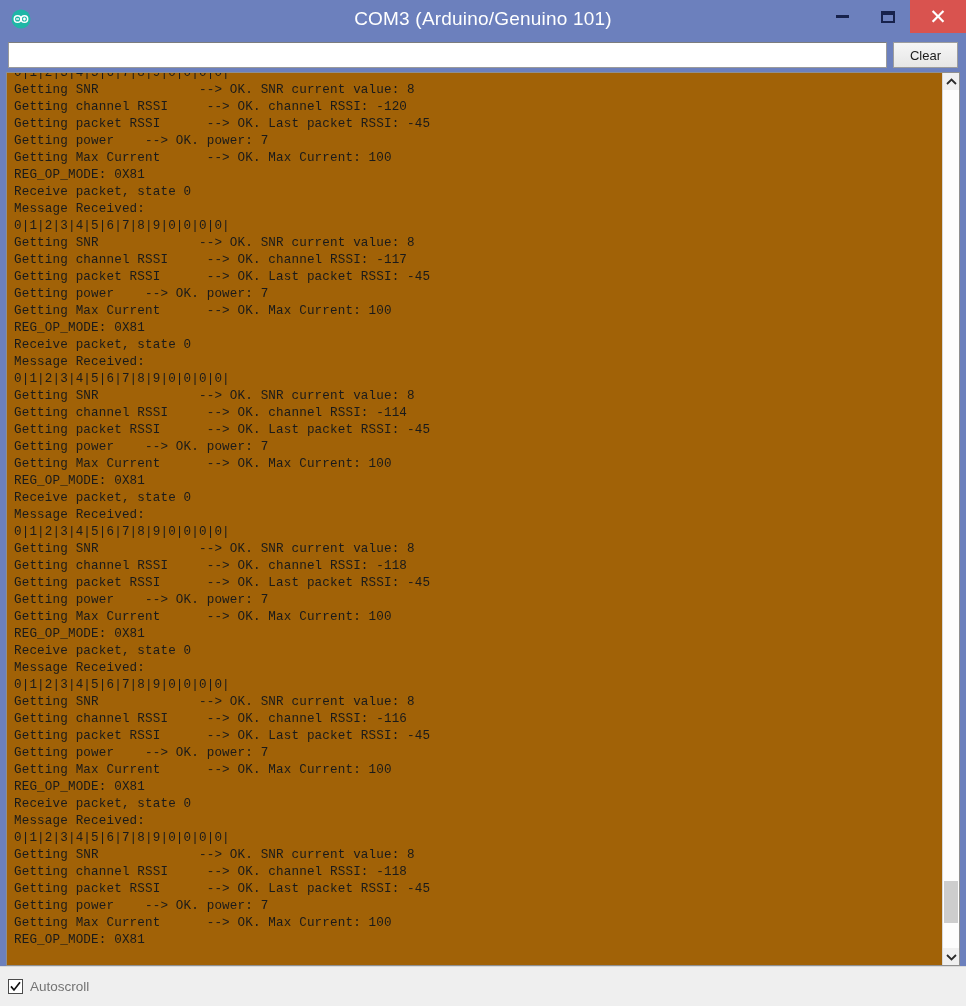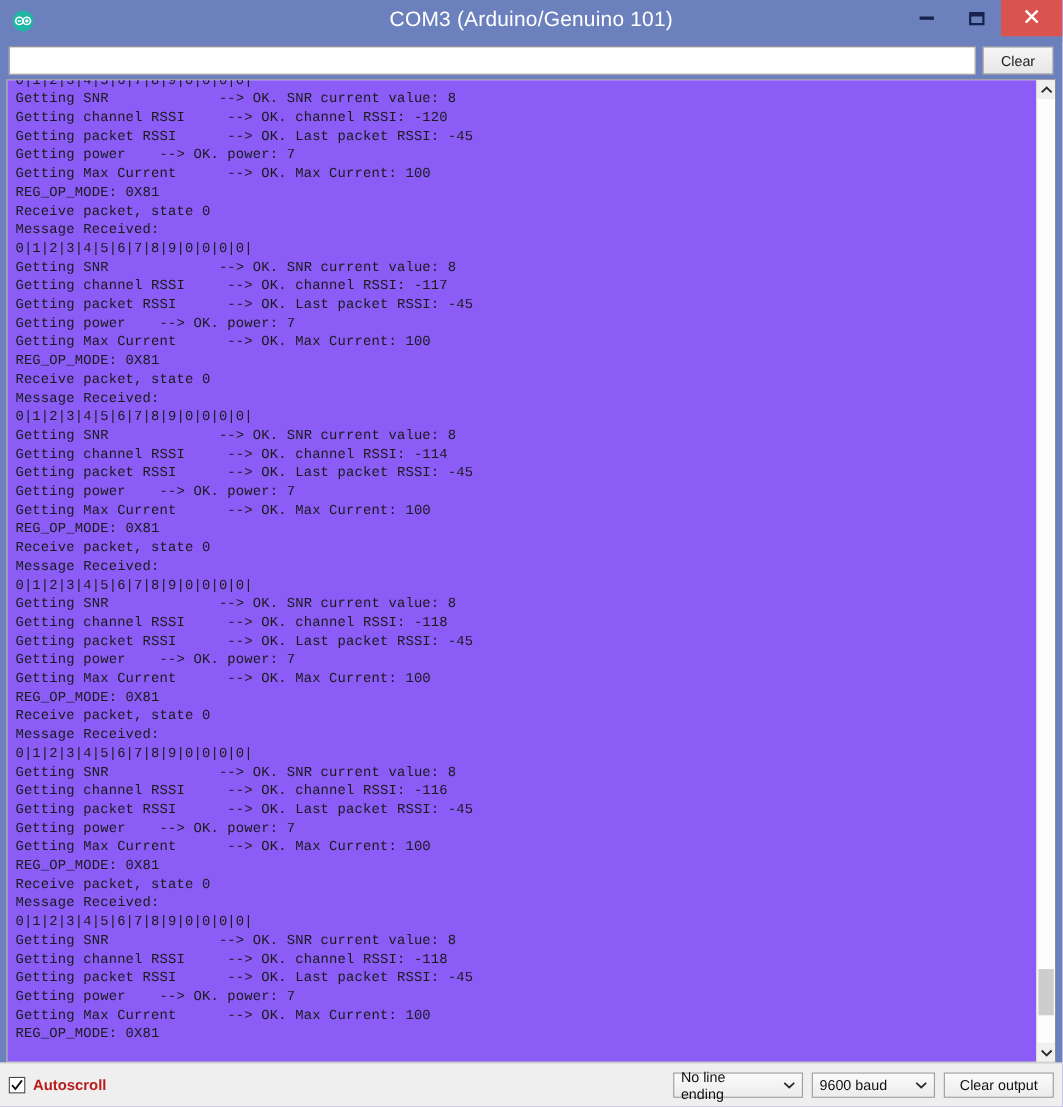--- a/index.html
+++ b/index.html
@@ -126,21 +126,21 @@
     bottom: 40px;
     background: #ffffff;
     border: 1px solid #8f8f8f;
     box-sizing: border-box;
     display: flex;
   }
   .console {
     flex: 1;
     overflow: hidden;
     position: relative;
-    background: #8b5cf6;
+    background: #a16207;
   }
   .console-text {
     font-family: "Liberation Mono", monospace;
     font-size: 12.6px;
     line-height: 17px;
     color: #1a1a1a;
     white-space: pre;
     padding: 0 0 0 7px;
     margin: 0;
     position: absolute;
@@ -213,23 +213,22 @@
     width: 15px;
     height: 15px;
     background: #ffffff;
     border: 1px solid #4a4a4a;
     box-sizing: border-box;
     position: relative;
   }
   .cb svg { position:absolute; left:1px; top:1px; }
   .autoscroll-label {
     font-size: 13.5px;
-    color: #b91c1c;
-    font-family: "Liberation Sans", sans-serif;
-    font-weight: bold;
+    color: #737373;
+    font-family: "Liberation Sans", sans-serif;
   }
   .bb-right {
     margin-left: auto;
     display: flex;
     align-items: center;
     gap: 8px;
   }
   .combo {
     height: 23px;
     background: linear-gradient(#fbfbfb, #ececec);
@@ -371,30 +370,15 @@
   <div class="bottombar">
     <div class="autoscroll">
       <span class="cb">
         <svg width="11" height="11" viewBox="0 0 11 11">
           <path d="M1 5.4 L4 9 L10 1.2" fill="none" stroke="#111111" stroke-width="1.7"></path>
         </svg>
       </span>
       <span class="autoscroll-label">Autoscroll</span>
     </div>
 
-    <div class="bb-right">
-      <div class="combo line-ending">
-        <span class="combo-label">No line ending</span>
-        <svg width="11" height="7" viewBox="0 0 11 7">
-          <path d="M1 1.4 L5.5 5.6 L10 1.4" fill="none" stroke="#2b2b2b" stroke-width="1.6"></path>
-        </svg>
-      </div>
-      <div class="combo baud">
-        <span class="combo-label">9600 baud</span>
-        <svg width="11" height="7" viewBox="0 0 11 7">
-          <path d="M1 1.4 L5.5 5.6 L10 1.4" fill="none" stroke="#2b2b2b" stroke-width="1.6"></path>
-        </svg>
-      </div>
-      <button class="clear-btn">Clear output</button>
-    </div>
   </div>
 
 </div>
 
 </body></html>

